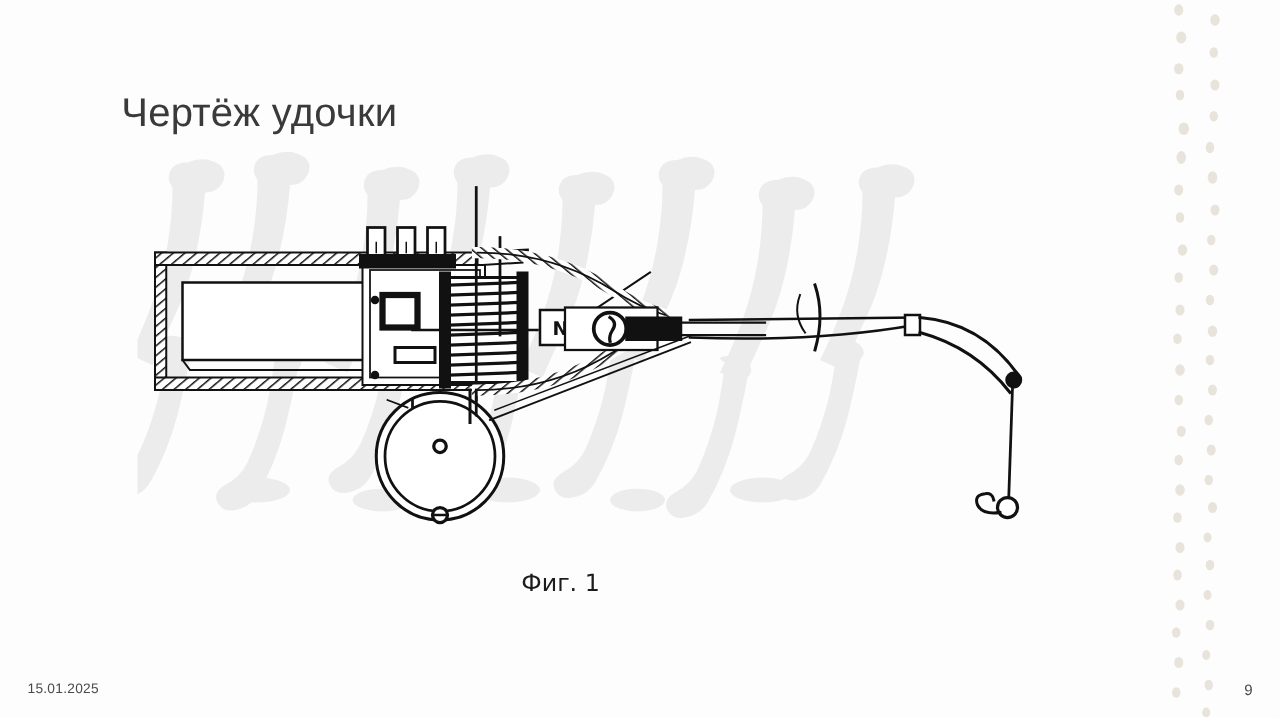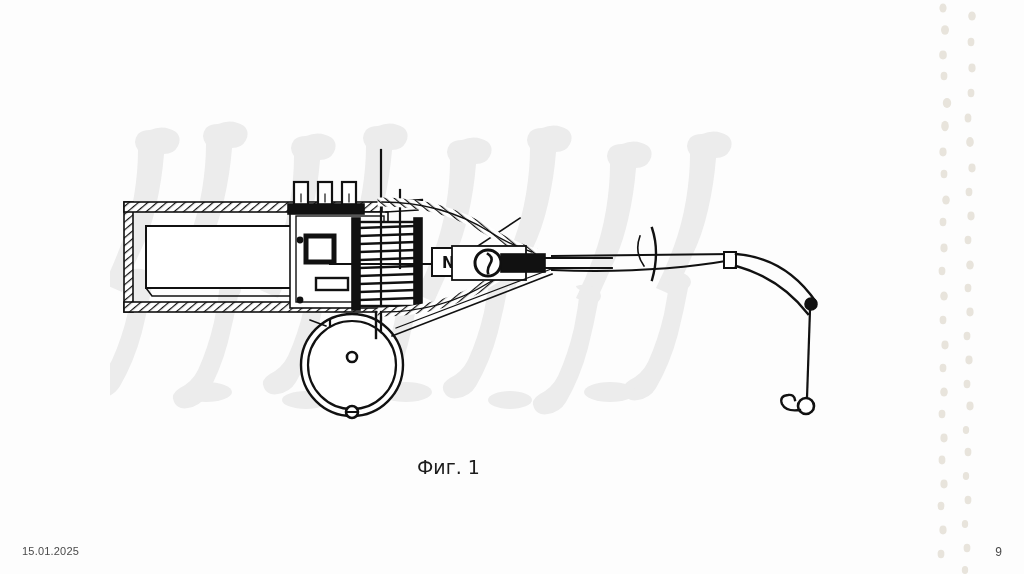--- a/index.html
+++ b/index.html
@@ -116,20 +116,21 @@
       <path d="M556 152 q12 -4 22 4 q6 6 0 12 q-4 22 -10 46 q-8 30 -22 54 q-6 10 -18 12 q-10 2 -14 -6 q-4 -8 6 -14 q12 -6 18 -18 q10 -22 16 -48 q4 -20 6 -38 q-4 -2 -4 -4z"></path>
 
       <ellipse cx="96" cy="272" rx="26" ry="10"></ellipse>
       <ellipse cx="196" cy="280" rx="24" ry="9"></ellipse>
       <ellipse cx="296" cy="272" rx="26" ry="10"></ellipse>
       <ellipse cx="400" cy="280" rx="22" ry="9"></ellipse>
       <ellipse cx="500" cy="272" rx="26" ry="10"></ellipse>
     </g>
   </svg>
 
+  <h1 id="page-title">Чертёж удочки</h1>
 
   <svg id="figure-drawing" viewBox="0 0 720 300" xmlns="http://www.w3.org/2000/svg">
     <defs>
 
       <pattern id="hatch" patternUnits="userSpaceOnUse" width="6" height="6" patternTransform="rotate(50)">
         <rect width="6" height="6" fill="#ffffff"></rect>
         <line x1="0" y1="0" x2="0" y2="6" stroke="#111" stroke-width="2.4"></line>
       </pattern>
       <pattern id="hatch2" patternUnits="userSpaceOnUse" width="6" height="6" patternTransform="rotate(-50)">
         <rect width="6" height="6" fill="#ffffff"></rect>

